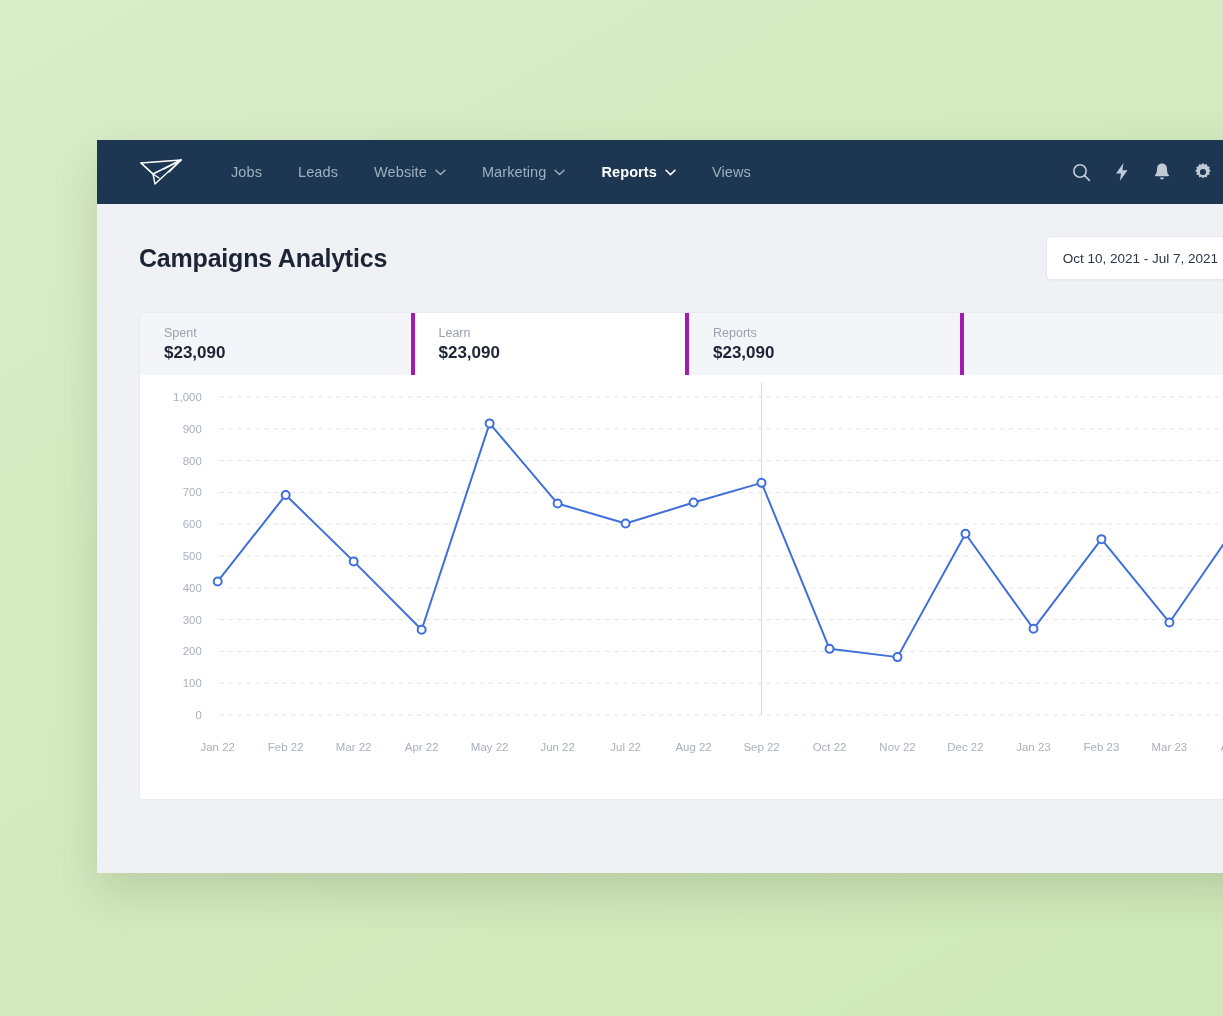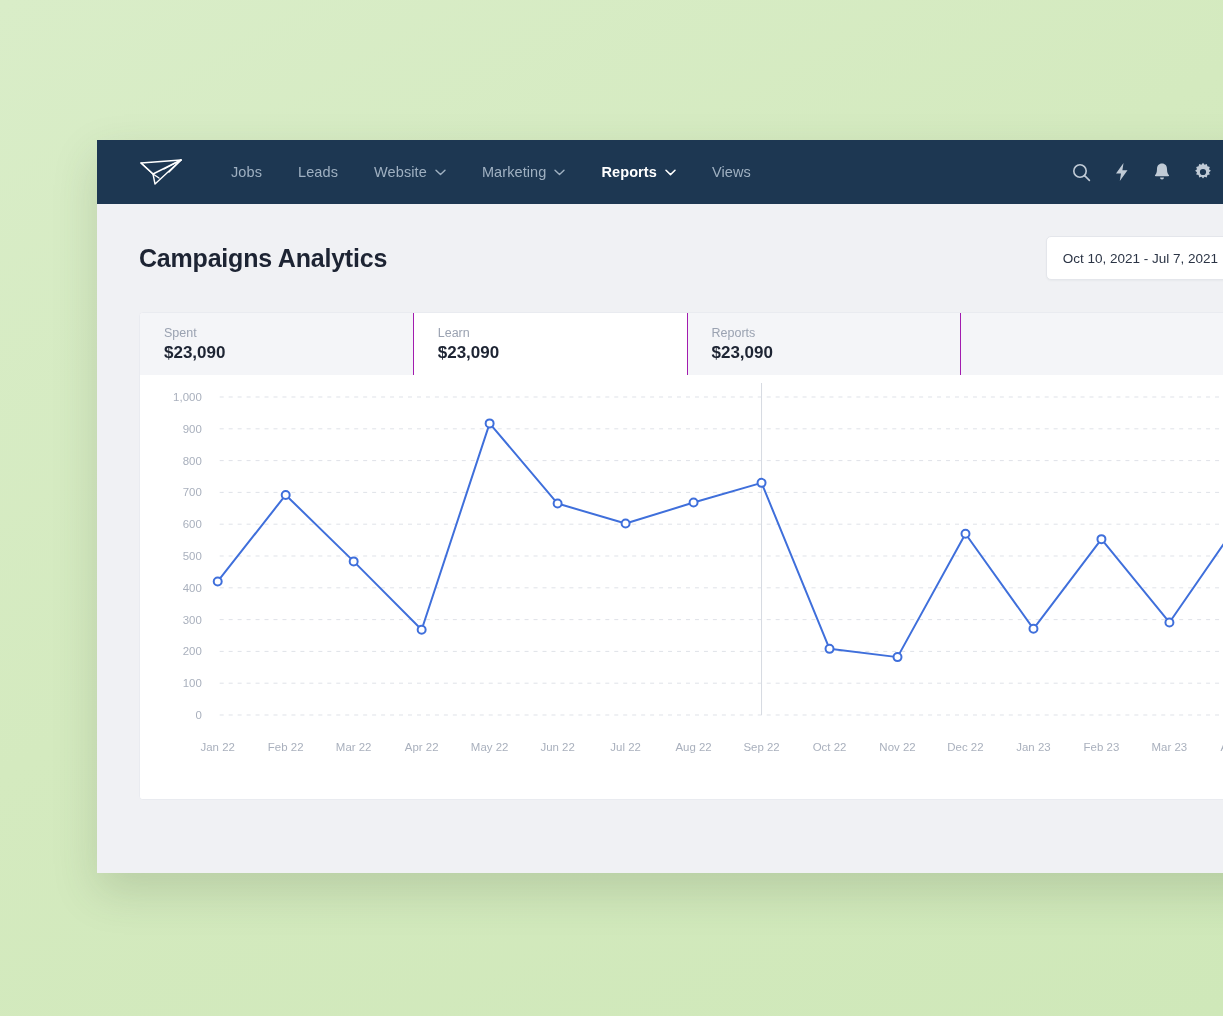--- a/index.html
+++ b/index.html
@@ -90,21 +90,21 @@
   .panel {
     background: #ffffff;
     border: 1px solid #e9ebf0;
     border-radius: 4px;
     overflow: hidden;
   }
   .stats { display: flex; height: 62px; }
   .stat {
     flex: 1 1 0;
     padding: 12px 24px 0 24px;
-    border-right: 1px solid #a21caf;
+    border-right: 4px solid #a21caf;
     background: #ffffff;
     cursor: pointer;
   }
   .stat.shaded { background: #f4f5f8; }
   .stat:last-child { border-right: none; }
   .stat-label { font-size: 12.5px; color: #9aa2b1; line-height: 16px; }
   .stat-value { font-size: 17px; font-weight: bold; color: #1d2433; margin-top: 2px; }
 
   
   .chart-wrap {

